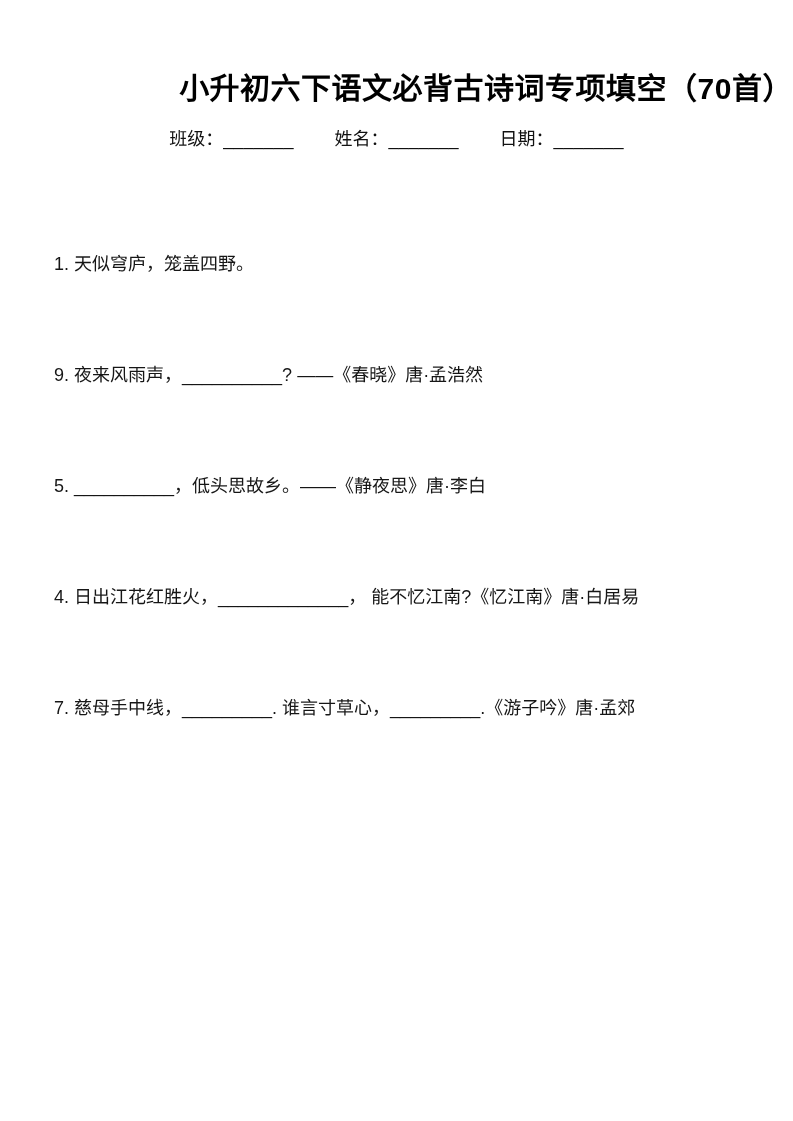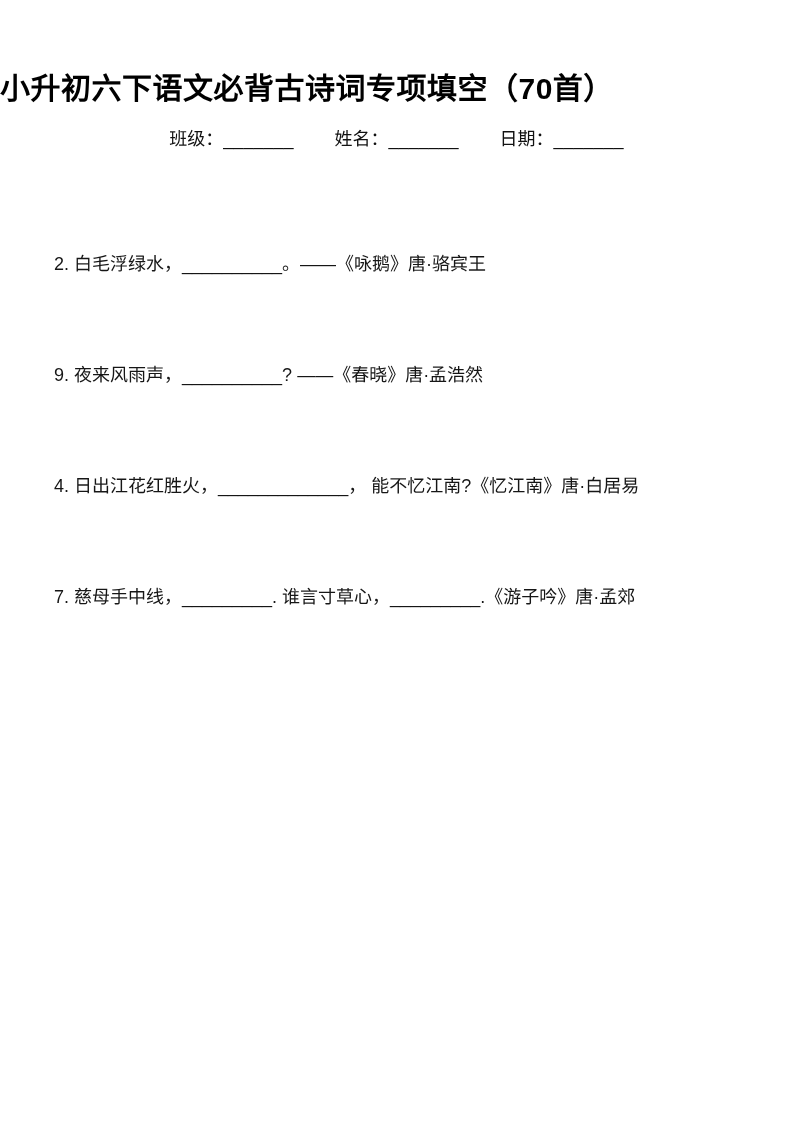--- a/index.html
+++ b/index.html
@@ -12,21 +12,21 @@
     overflow: hidden;
   }
   .page {
     position: relative;
     width: 793px;
     height: 1121px;
     background: #ffffff;
   }
   .doc-title {
     margin-top: 64px;
-    text-align: left;
+    text-align: right;
     font-size: 30px;
     font-weight: 700;
     letter-spacing: 0.5px;
     color: #000000;
   }
   .meta-row {
     margin-top: 16px;
     text-align: center;
     font-size: 18px;
     color: #111111;
@@ -50,22 +50,23 @@
 
   <div class="doc-title">小升初六下语文必背古诗词专项填空（70首）</div>
 
   <div class="meta-row">
     <span class="meta-field"><span>班级：</span><span class="blank">_______</span></span>
     <span class="meta-field"><span>姓名：</span><span class="blank">_______</span></span>
     <span class="meta-field"><span>日期：</span><span class="blank">_______</span></span>
   </div>
 
   <div class="content">
-    <div class="poem-line">2. 白毛浮绿水，__________。——《咏鹅》唐·骆宾王</div>
+    <div class="poem-line">1. 天似穹庐，笼盖四野。</div>
     <div class="poem-line">9. 夜来风雨声，__________? ——《春晓》唐·孟浩然</div>
+    <div class="poem-line">5. __________，低头思故乡。——《静夜思》唐·李白</div>
     <div class="poem-line">4. 日出江花红胜火，_____________， 能不忆江南?《忆江南》唐·白居易</div>
     <div class="poem-line">7. 慈母手中线，_________. 谁言寸草心，_________.《游子吟》唐·孟郊</div>
     
     
     
     
     
     
     
     

